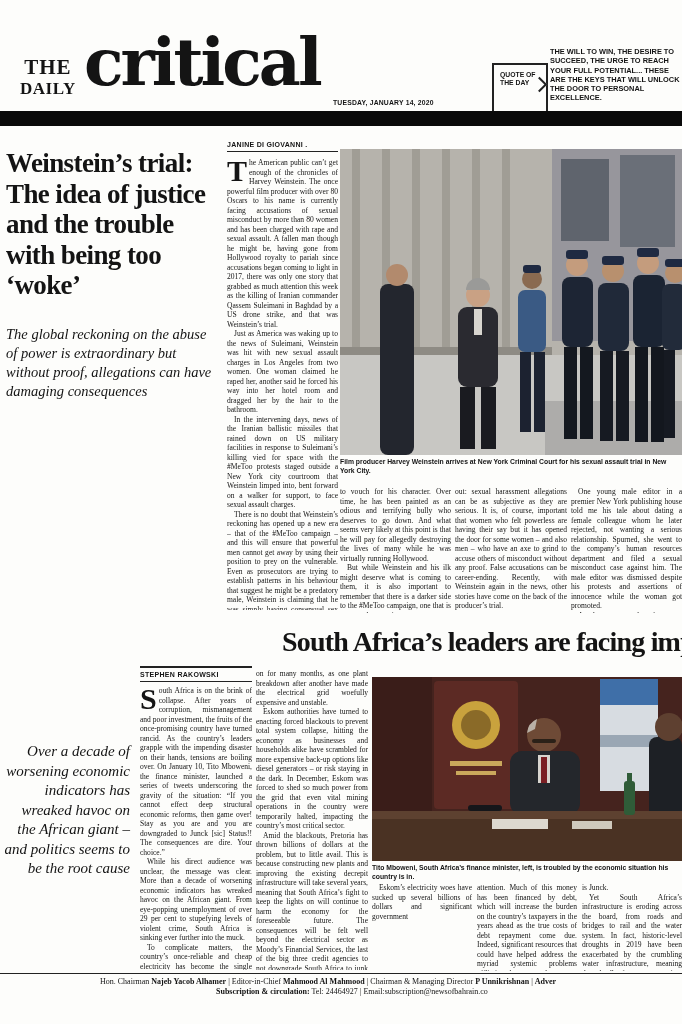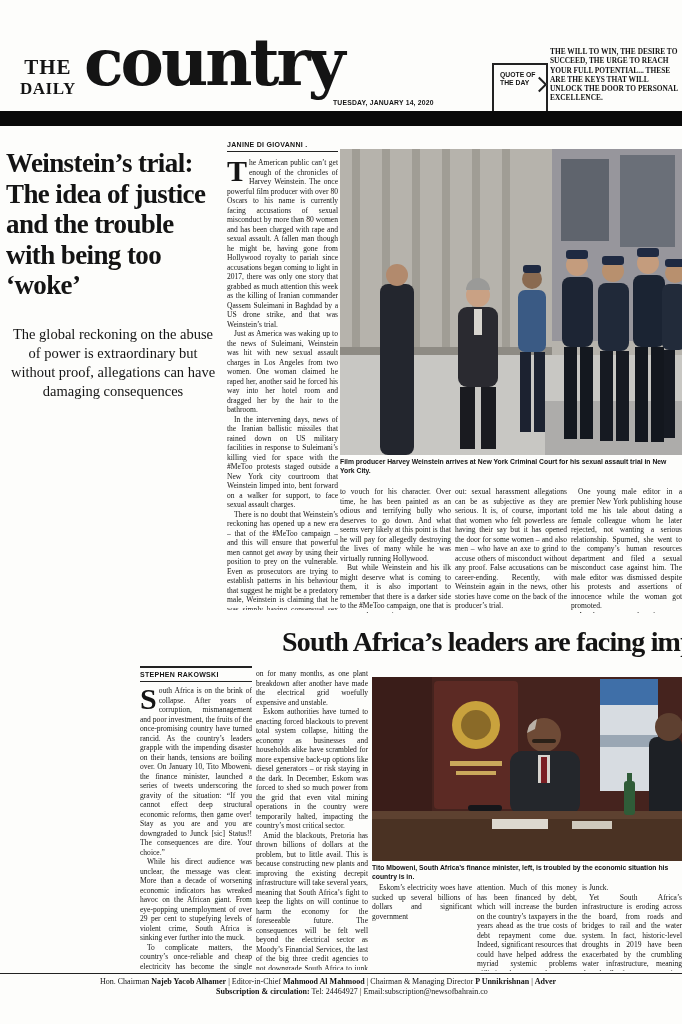--- a/index.html
+++ b/index.html
@@ -13,29 +13,29 @@
   .mast-daily{font-size:17px;letter-spacing:.5px;margin-top:2px;}
   .mast-logo{left:84px;top:30px;font-family:"DejaVu Serif",serif;font-weight:bold;
              font-size:65px;line-height:65px;letter-spacing:-3px;}
   .mast-date{left:333px;top:99px;font-family:"Liberation Sans",sans-serif;
              font-weight:bold;font-size:6.8px;letter-spacing:.2px;}
   .quote-box{left:492px;top:63px;width:46px;height:44px;border:2px solid #222;
              font-family:"Liberation Sans",sans-serif;font-weight:bold;font-size:6.8px;
              line-height:8.4px;padding:6px 0 0 6px;}
   .quote-arrow{left:534px;top:79px;width:9px;height:9px;background:#fdfdfb;
                border-top:2px solid #222;border-right:2px solid #222;transform:rotate(45deg);}
-  .quote-text{left:550px;top:47px;width:132px;font-family:Liberation Serif, serif;
+  .quote-text{left:550px;top:47px;width:132px;font-family:Liberation Sans, sans-serif;
               font-weight:bold;font-size:7.4px;line-height:9.3px;}
   .quote-attr{color:#8a8a88;font-weight:bold;margin-top:12px;}
   .black-bar{left:0;top:111px;width:682px;height:15px;background:#0a0a0a;}
 
   
   .w-head{left:6px;top:148px;width:214px;text-align:left;font-weight:bold;
           font-size:27px;line-height:30.5px;letter-spacing:-.6px;}
-  .w-stand{left:6px;top:325px;width:214px;text-align:center;
+  .w-stand{left:6px;top:325px;width:214px;text-align:left;font-style:italic;
            font-size:14.5px;line-height:19px;}
   .sa-head{left:282px;top:626px;font-weight:bold;font-size:28px;line-height:32px;
            letter-spacing:-.8px;white-space:nowrap;}
   .sa-pull{left:2px;top:742px;width:128px;text-align:right;font-style:italic;
            font-size:15px;line-height:19.5px;}
 
   
   .byline{font-family:"Liberation Sans",sans-serif;font-weight:bold;font-size:7px;
           letter-spacing:.3px;border-bottom:1px solid #222;padding-bottom:3px;}
   .byline.rule-top{border-top:2px solid #222;padding-top:3px;}
@@ -77,21 +77,21 @@
 </style>
 </head>
 <body>
 
 <div class="page">
 
   <div class="abs mast-left">
     <div class="mast-the">THE</div>
     <div class="mast-daily">DAILY</div>
   </div>
-  <div class="abs mast-logo">country</div>
+  <div class="abs mast-logo">critical</div>
   <div class="abs mast-date">TUESDAY, JANUARY 14, 2020</div>
 
   <div class="abs quote-box">QUOTE OF THE DAY</div>
   <div class="abs quote-arrow"></div>
   <div class="abs quote-text">
     <span>THE WILL TO WIN, THE DESIRE TO SUCCEED, THE URGE TO REACH YOUR FULL POTENTIAL... THESE ARE THE KEYS THAT WILL UNLOCK THE DOOR TO PERSONAL EXCELLENCE.</span>
     <div class="quote-attr">CONFUCIUS</div>
   </div>
 
   <div class="abs black-bar"></div>
@@ -179,20 +179,21 @@
   </div>
   <div class="abs col w-col3">
     <p>out: sexual harassment allegations can be as subjective as they are serious. It is, of course, important that women who felt powerless are having their say but it has opened the door for some women – and also men – who have an axe to grind to accuse others of misconduct without any proof. False accusations can be career-ending. Recently, with Weinstein again in the news, other stories have come on the back of the producer’s trial.</p>
   </div>
   <div class="abs col w-col4">
     <p class="ind">One young male editor in a premier New York publishing house told me his tale about dating a female colleague whom he later rejected, not wanting a serious relationship. Spurned, she went to the company’s human resources department and filed a sexual misconduct case against him. The male editor was dismissed despite his protests and assertions of innocence while the woman got promoted.</p>
     <p class="ind">Another story was that of a</p>
   </div>
 
   <h1 class="abs sa-head" style="margin:0;">South Africa’s leaders are facing impossible choices</h1>
+  <div class="abs sa-pull">Over a decade of worsening economic indicators has wreaked havoc on the African giant – and politics seems to be the root cause</div>
 
   <div class="abs byline rule-top sa-byline">STEPHEN RAKOWSKI</div>
 
   <div class="abs col sa-col1">
     <p><span class="dropcap">S</span><span>outh Africa is on the brink of collapse. After years of corruption, mismanagement and poor investment, the fruits of the once-promising country have turned rancid. As the country’s leaders grapple with the impending disaster on their hands, tensions are boiling over. On January 10, Tito Mboweni, the finance minister, launched a series of tweets underscoring the gravity of the situation: “If you cannot effect deep structural economic reforms, then game over! Stay as you are and you are downgraded to Junck [sic] Status!! The consequences are dire. Your choice.”</span></p>
     <p class="ind">While his direct audience was unclear, the message was clear. More than a decade of worsening economic indicators has wreaked havoc on the African giant. From eye-popping unemployment of over 29 per cent to stupefying levels of violent crime, South Africa is sinking ever further into the muck.</p>
     <p class="ind">To complicate matters, the country’s once-reliable and cheap electricity has become the single biggest threat to the economy. Eskom, the state power utility, has struggled to keep the lights</p>
   </div>
   <div class="abs col sa-col2">
     <p>on for many months, as one plant breakdown after another have made the electrical grid woefully expensive and unstable.</p>

